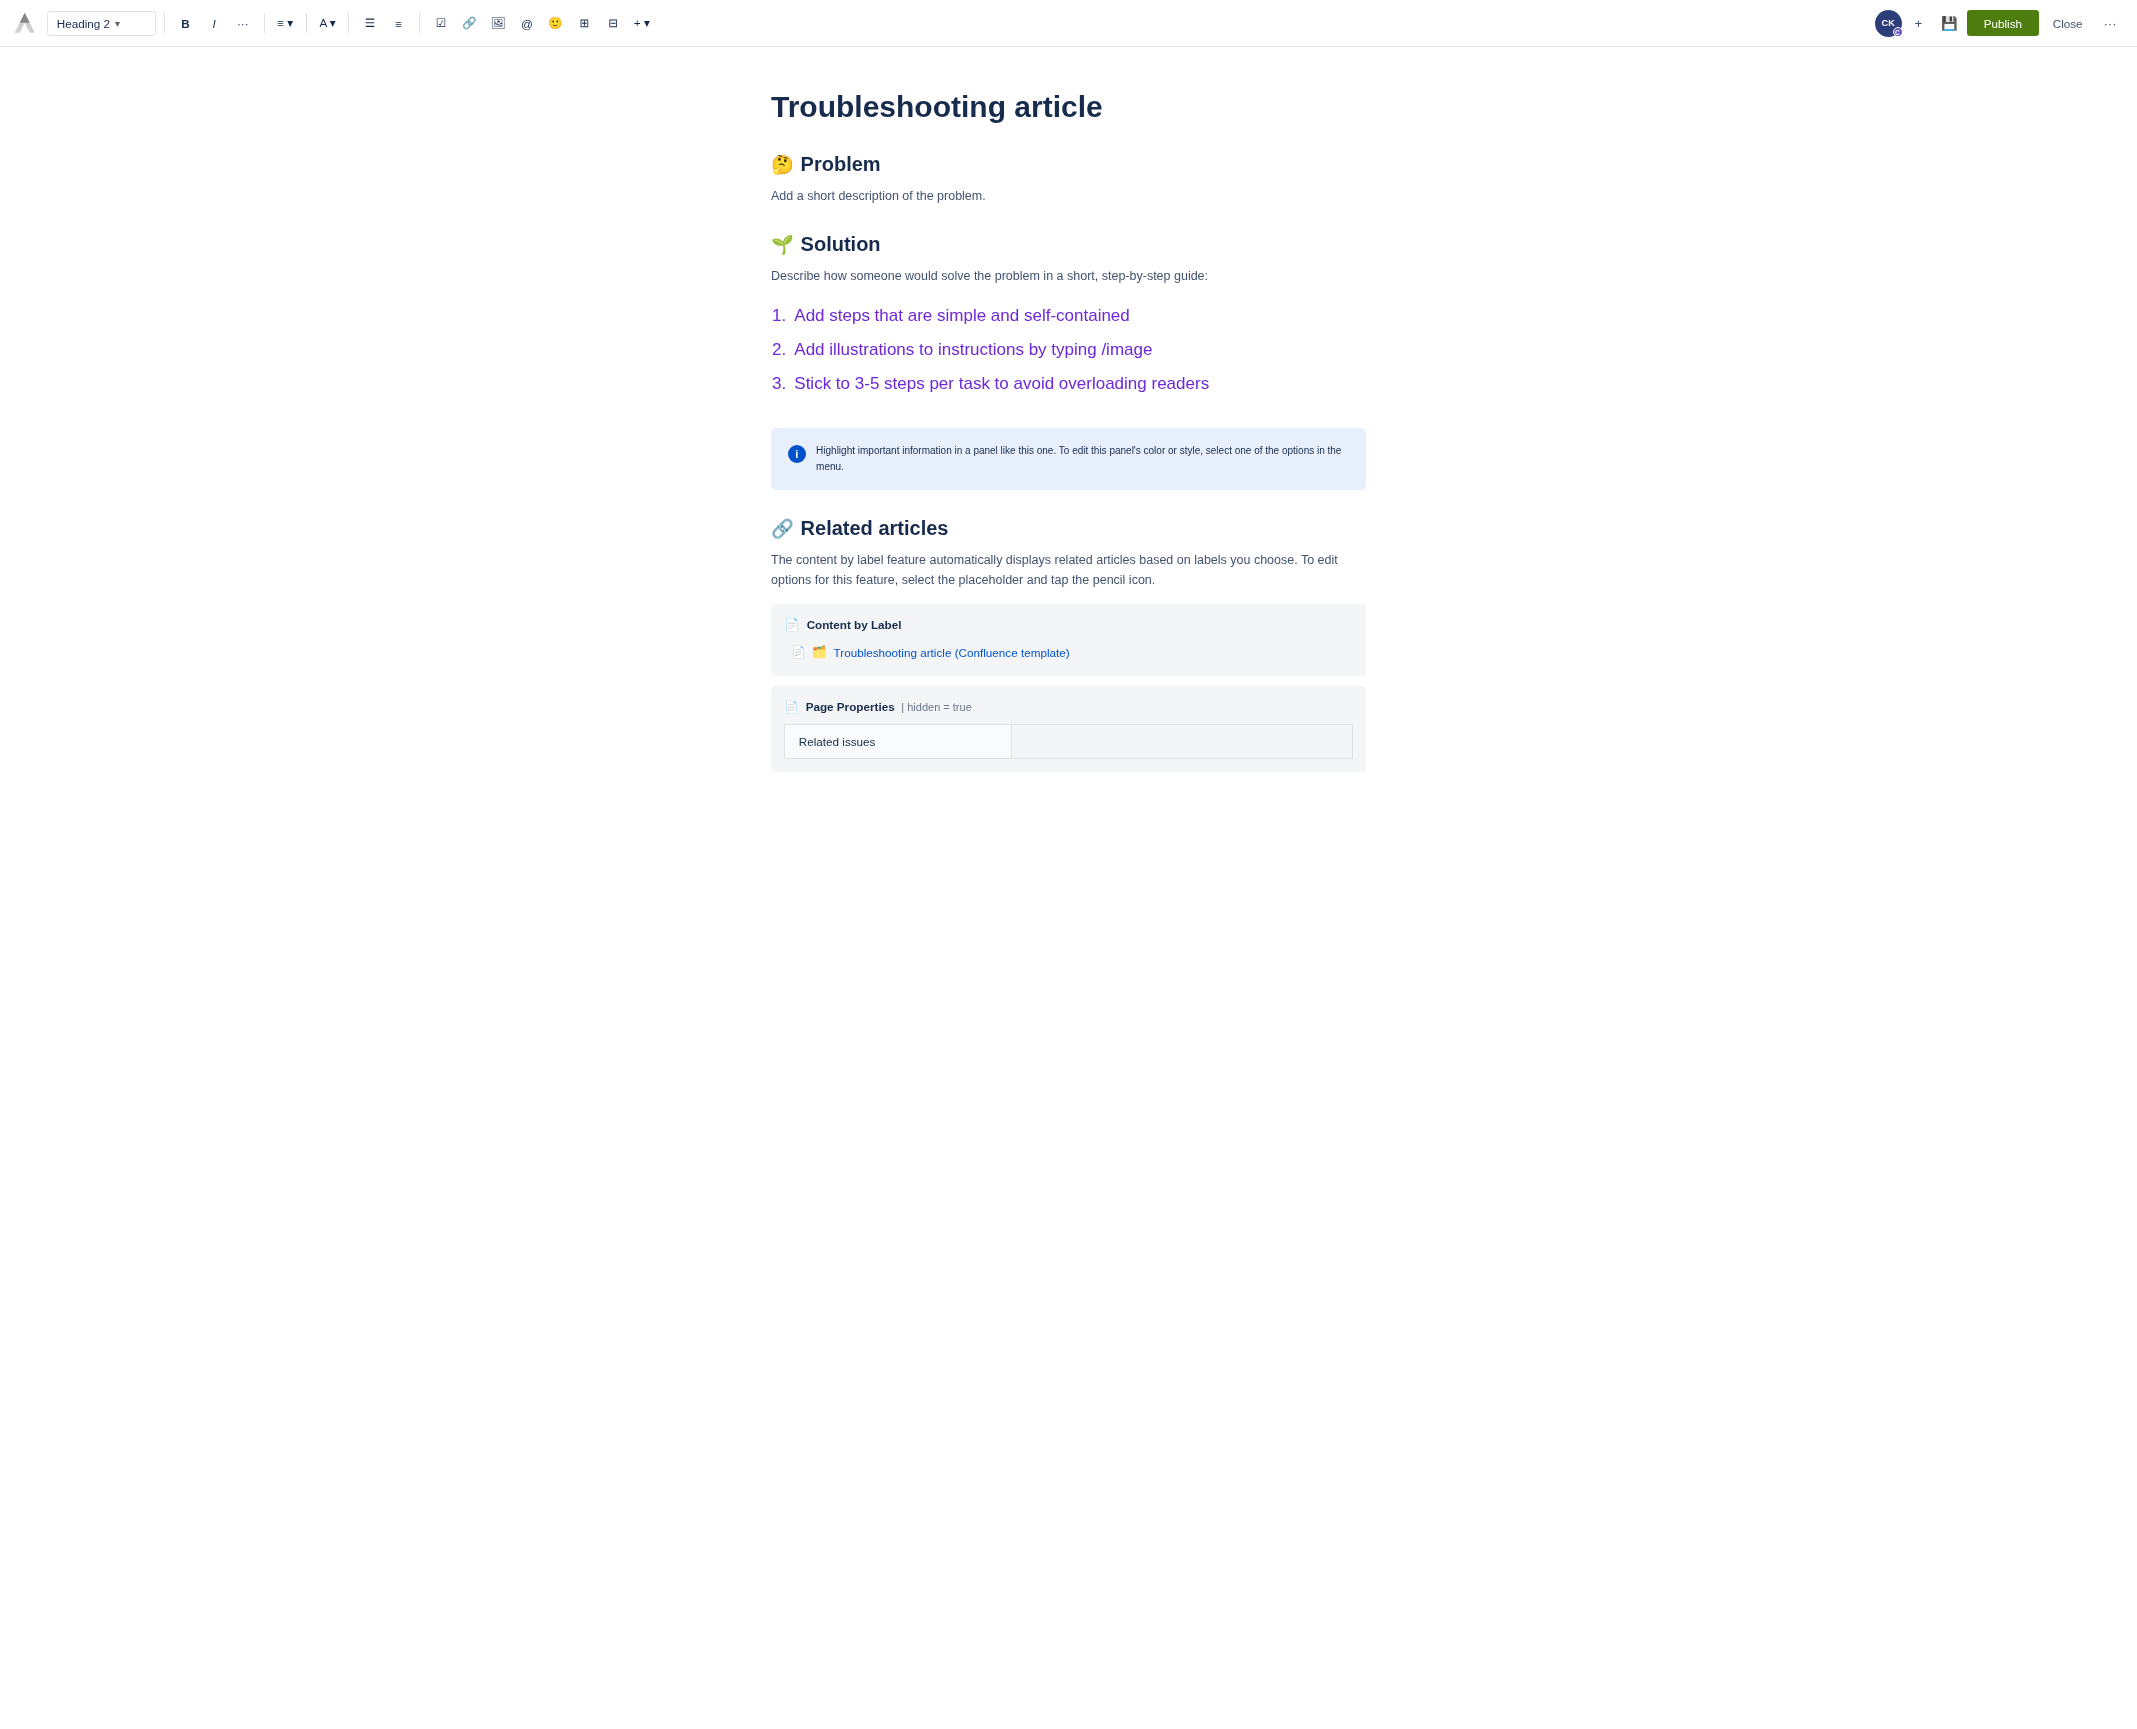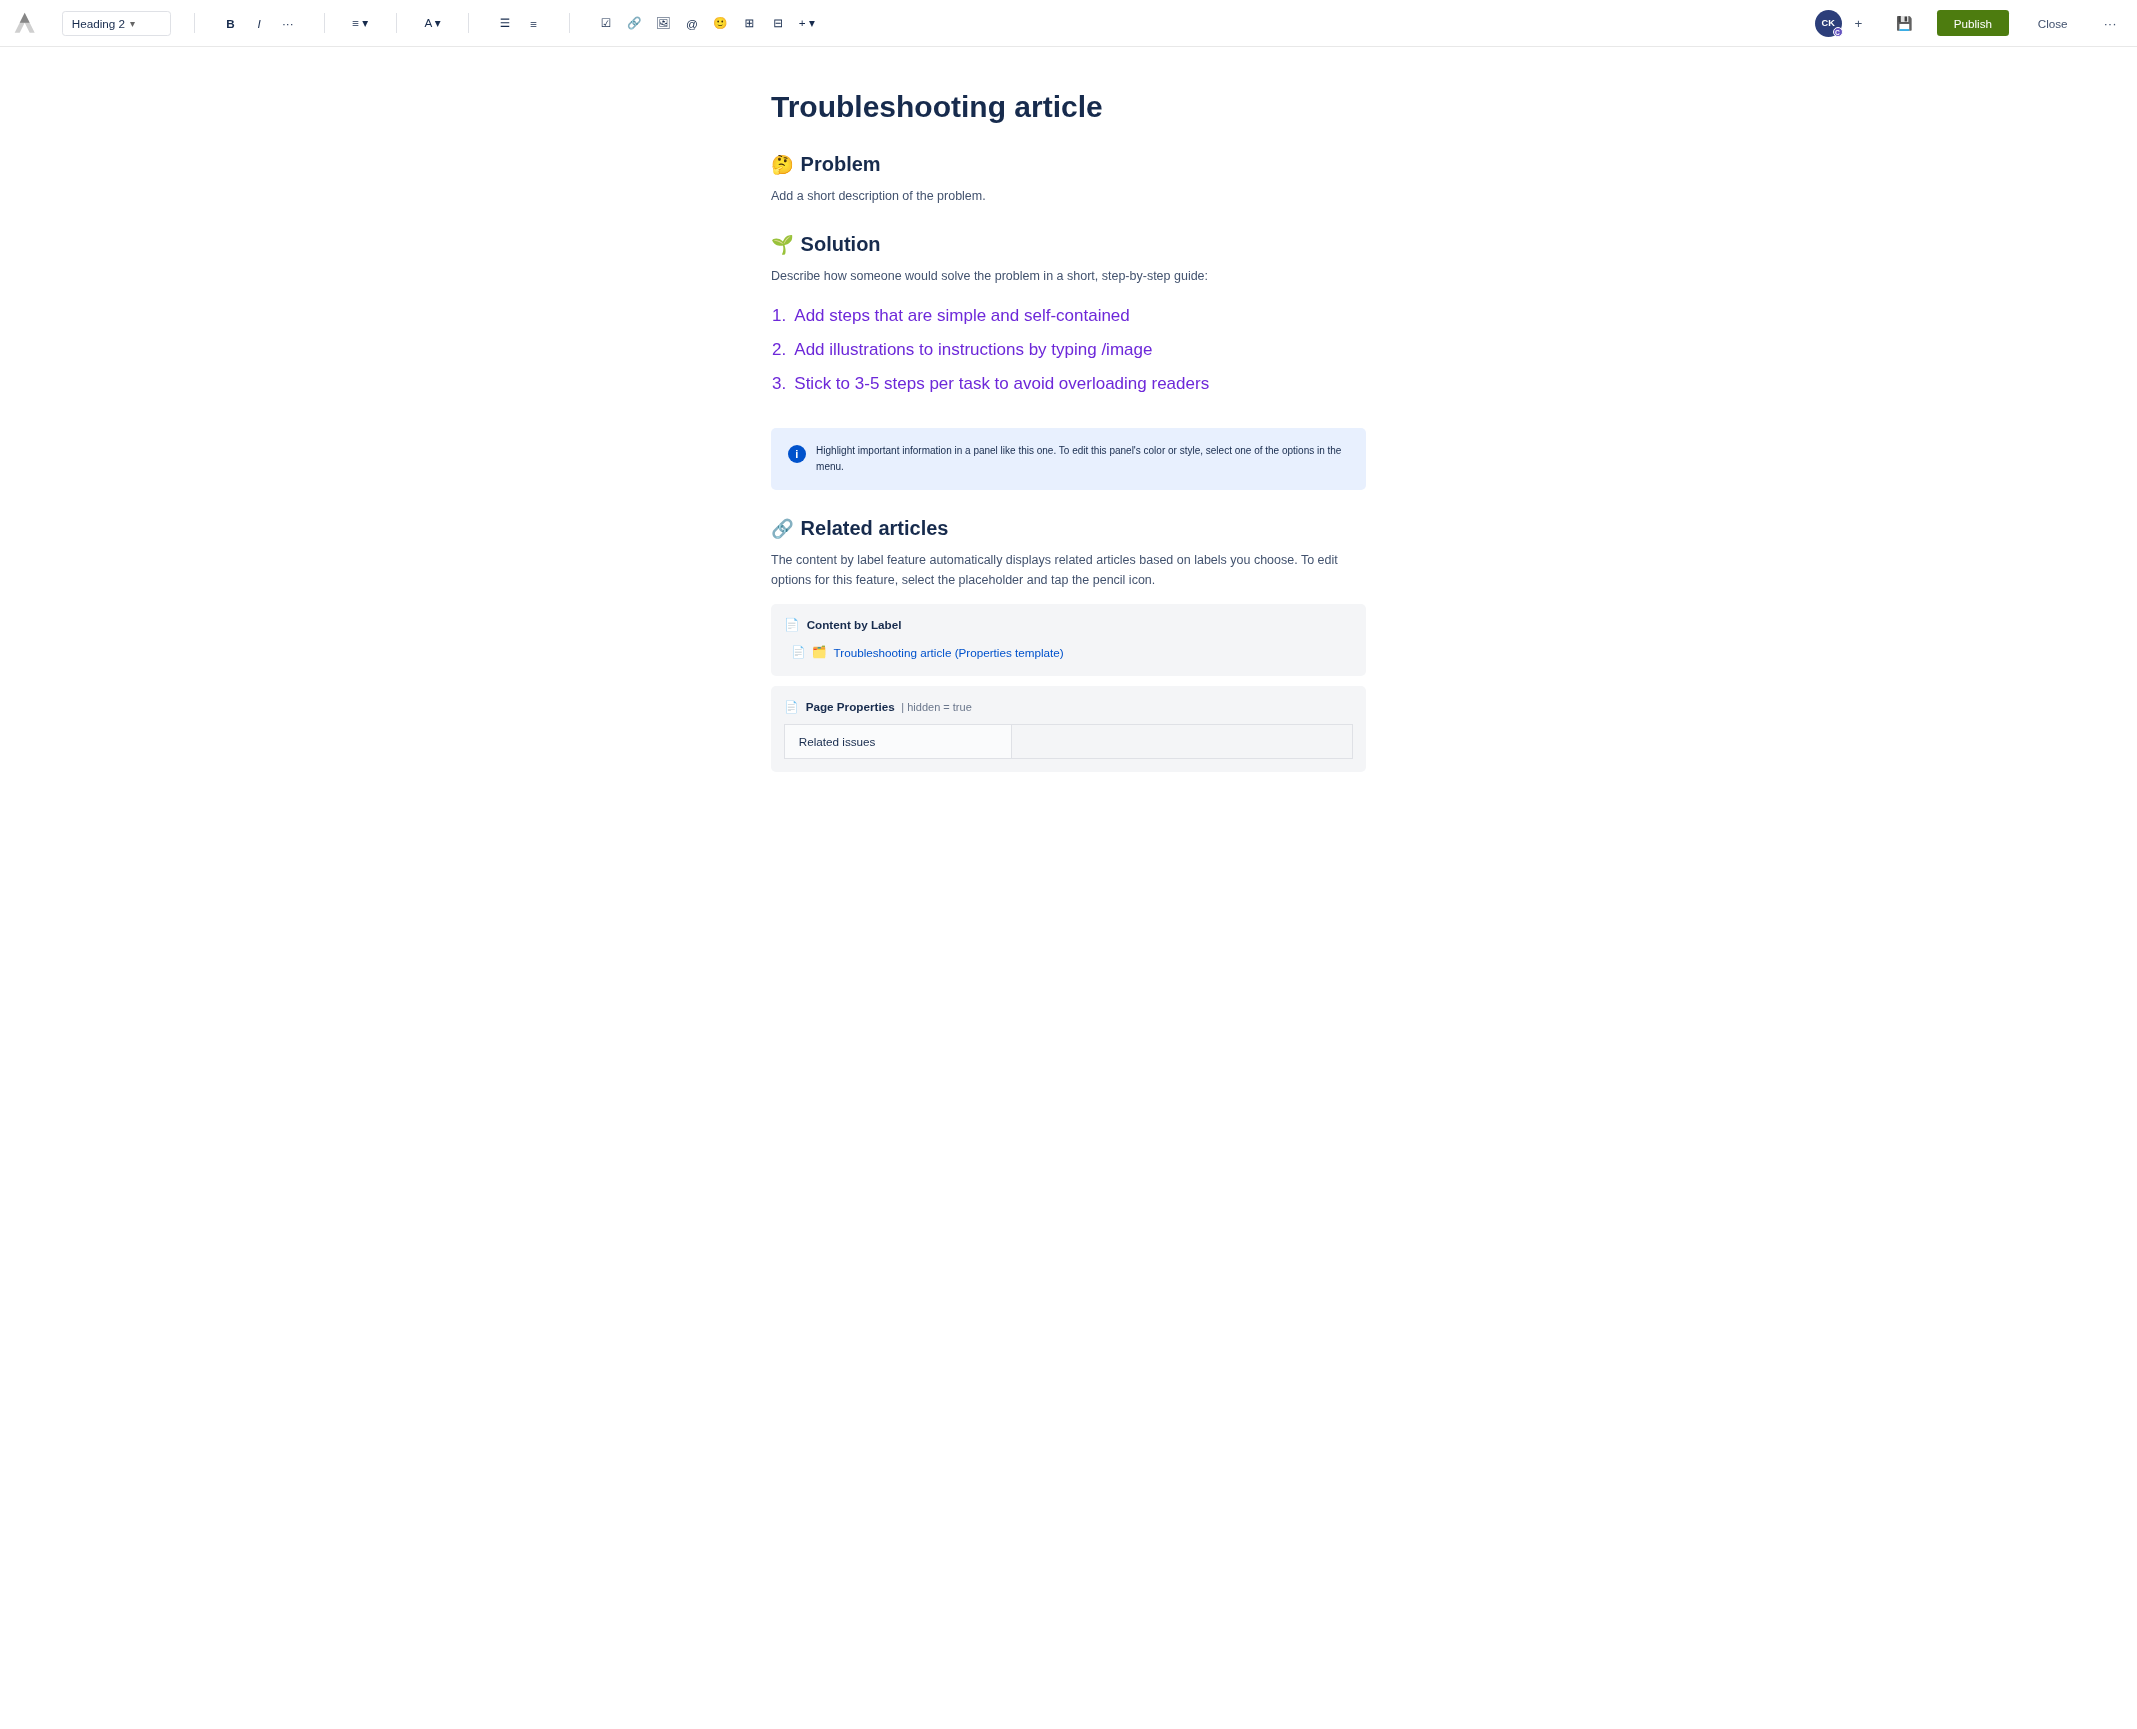--- a/index.html
+++ b/index.html
@@ -5,21 +5,21 @@
     * { box-sizing: border-box; margin: 0; padding: 0; }
     body { font-family: -apple-system, BlinkMacSystemFont, 'Segoe UI', sans-serif; background: #fff; color: #172b4d; }
 
     
     .toolbar {
       display: flex;
       align-items: center;
       height: 47px;
       border-bottom: 0.8px solid #e8e8e8;
       padding: 0 13.4px;
-      gap: 19px;
+      gap: 4px;
       position: sticky;
       top: 0;
       background: #fff;
       z-index: 100;
     }
     .toolbar-logo {
       width: 23.4px;
       height: 23.4px;
       margin-right: 6.7px;
       flex-shrink: 0;
@@ -401,21 +401,21 @@
     <p class="section-desc">The content by label feature automatically displays related articles based on labels you choose. To edit options for this feature, select the placeholder and tap the pencil icon.</p>
 
     <div class="content-block">
       <div class="block-header">
         <span class="block-icon">📄</span>
         <span>Content by Label</span>
       </div>
       <div class="block-item">
         <span>📄</span>
         <span>🗂️</span>
-        <a class="block-link" href="#">Troubleshooting article (Properties template)</a>
+        <a class="block-link" href="#">Troubleshooting article (Confluence template)</a>
       </div>
     </div>
 
     <div class="content-block">
       <div class="page-props-header">
         <span>📄</span>
         <span>Page Properties</span>
         <span class="props-label">| hidden = true</span>
       </div>
       <table class="properties-table">

